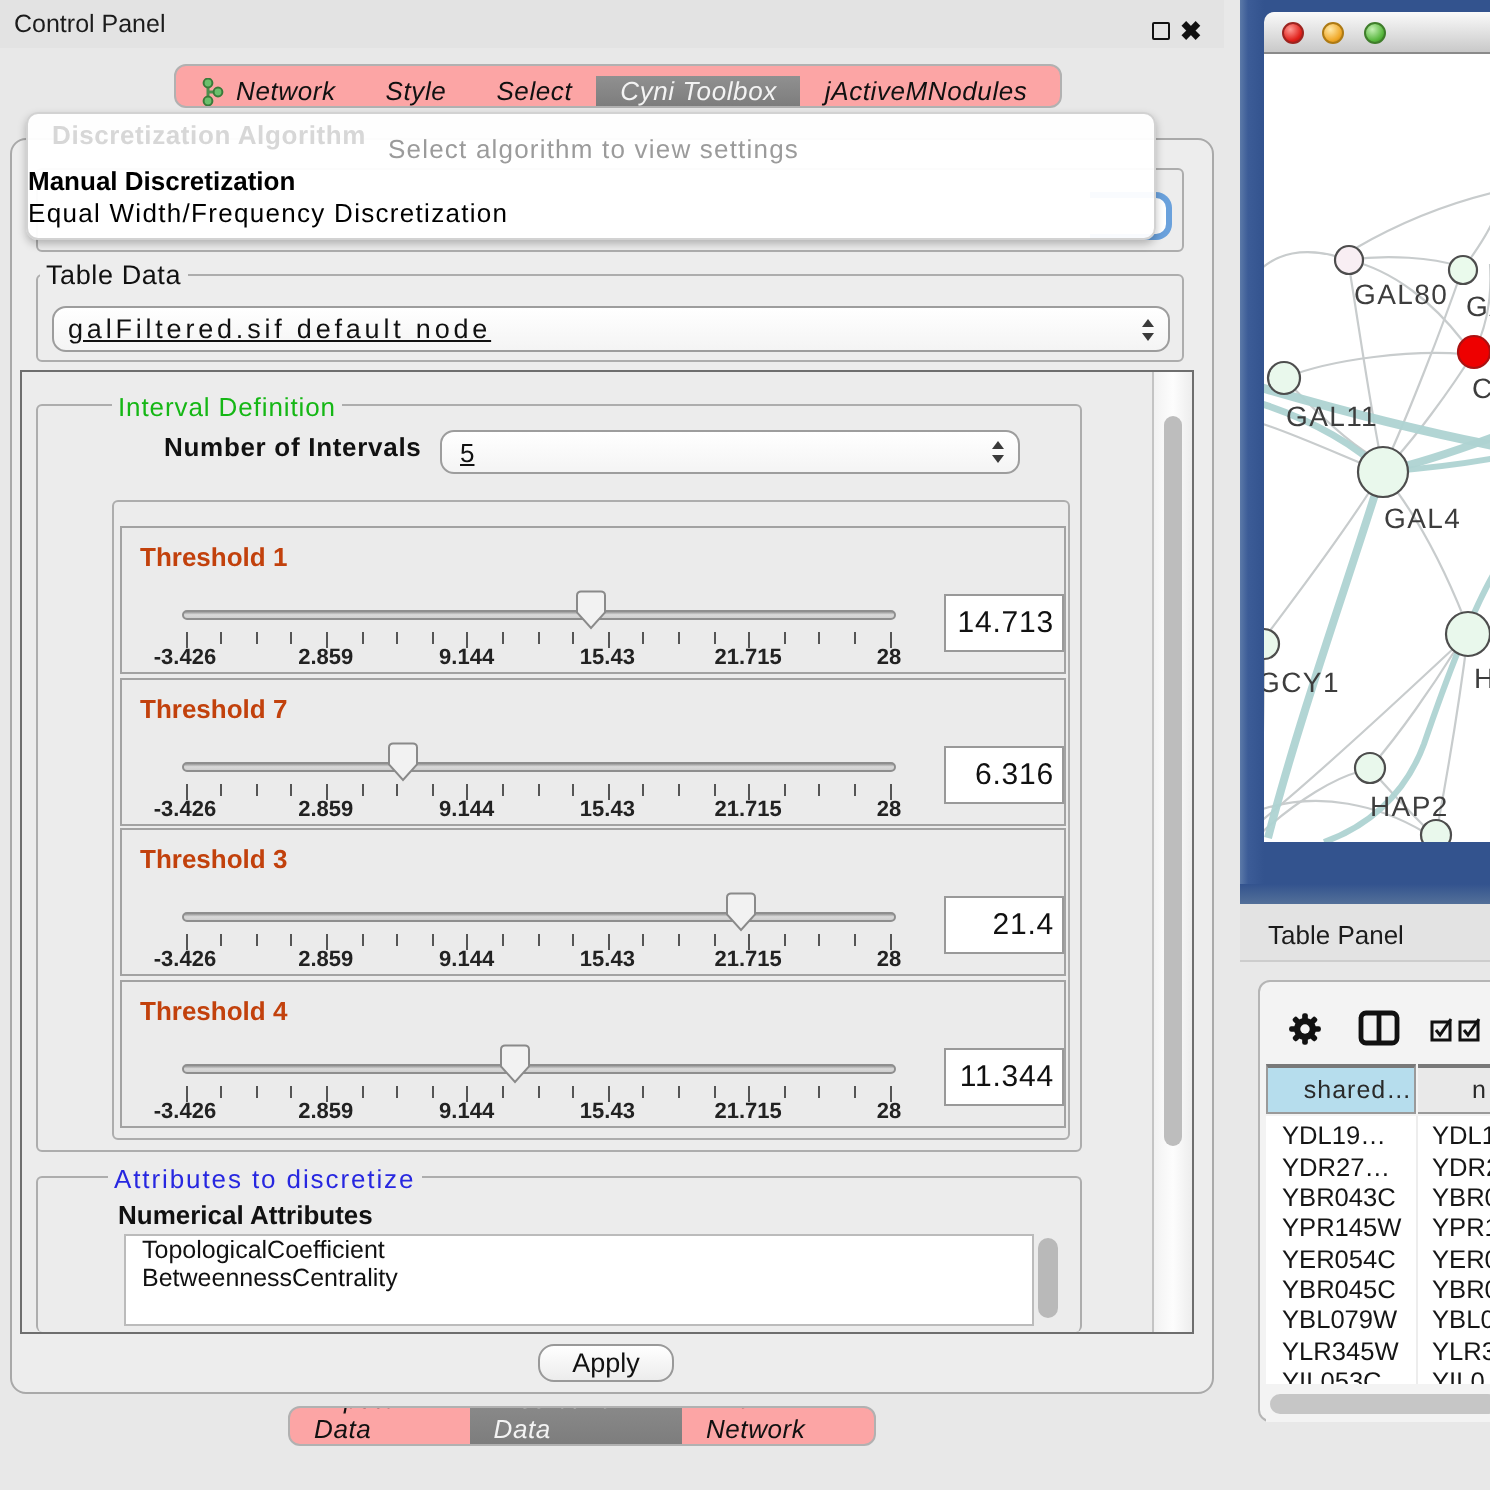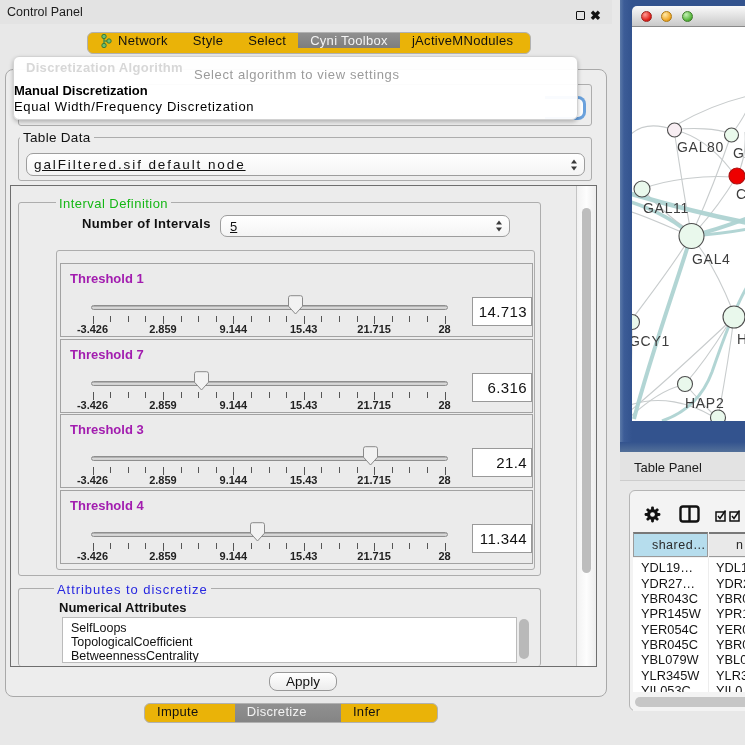--- a/index.html
+++ b/index.html
@@ -8,22 +8,22 @@
 .abs { position:absolute; }
 #stage { position:relative; width:745px; height:745px; }
 
 
 #titlebar { left:0; top:0; width:612px; height:24px; background:#e3e3e3; }
 #titlebar .t { position:absolute; left:7px; top:5px; font-size:12.5px; color:#1c1c1c; }
 #btn-float { left:576px; top:11px; width:9px; height:9px; border:1.5px solid #111; border-radius:1px; }
 #btn-close { left:590px; top:8px; font-size:13px; font-weight:bold; color:#111; }
 
 
-.tabbar { background:#eab308; border:1px solid #b1b1b1; border-radius:6px;
-  display:flex; align-items:flex-start; overflow:hidden; }
+.tabbar { background:#fca5a5; border:1px solid #b1b1b1; border-radius:6px;
+  display:flex; align-items:flex-end; overflow:hidden;font-style:italic; }
 .tab { font-size:13px; letter-spacing:0.3px; color:#111; display:flex; align-items:center; padding:0 12px; }
 .tab.sel { background:linear-gradient(#909090,#7d7d7d); color:#f3f3f3; }
 .tabdiv { width:1px; background:#c8c8c8; margin:3px 0; }
 
 
 #panel { left:5px; top:69px; width:602px; height:628px; background:#ededed;
   border:1px solid #a9a9a9; border-radius:8px; }
 
 .group { position:absolute; border:1px solid #adadad; border-radius:3px; }
 
@@ -34,21 +34,21 @@
 .arrows { position:absolute; right:7px; top:50%; transform:translateY(-50%);
   display:flex; flex-direction:column; align-items:center; gap:3px; }
 .arrows .up { width:0; height:0; border-left:3.5px solid transparent;
   border-right:3.5px solid transparent; border-bottom:4.5px solid #3a3a3a; }
 .arrows .dn { width:0; height:0; border-left:3.5px solid transparent;
   border-right:3.5px solid transparent; border-top:4.5px solid #3a3a3a; }
 
 
 .thp { position:absolute; left:60px; width:473px; height:74px;
   border:1px solid #a2a2a2; background:#ebebeb; }
-.thp .lbl { position:absolute; left:9px; top:7px; font-size:13px; font-weight:bold; color:#a21caf; }
+.thp .lbl { position:absolute; left:9px; top:7px; font-size:13px; font-weight:bold; color:#c2410c; }
 .track { position:absolute; left:30px; top:41px; width:357px; height:5px;
   border-radius:3px; border:1px solid #8e8e8e;
   background:linear-gradient(#9a9a9a,#d9d9d9 45%,#cfcfcf); }
 .vbox { position:absolute; left:411px; top:33px; width:60px; height:29px;
   background:#fff; border:1px solid #999; font-size:15px; letter-spacing:0.4px; color:#111;
   text-align:right; line-height:28px; padding-right:4px; }
 .tick { position:absolute; width:1px; background:#555; }
 .slbl { position:absolute; font-size:11px; font-weight:bold; color:#222;
   top:59px; transform:translateX(-50%); }
 .thumb { position:absolute; top:31px; width:15px; height:20px; }
@@ -296,21 +296,20 @@
       </svg>
     </div>
     <div class="vbox">11.344</div>
   </div>
     </div>
 
   <div class="group" style="left:18px; top:588px; width:523px; height:78px; border-bottom:none;"></div>
   <div class="abs" style="left:54px; top:582px; background:#ececec; padding:0 3px; font-size:13px; letter-spacing:0.95px; color:#2727e0;">Attributes to discretize</div>
   <div class="abs" style="left:59px; top:600px; font-size:13px; font-weight:bold; color:#111;">Numerical Attributes</div>
   <div id="numlist" class="abs">
-    <div style="margin-top:3px;">SelfLoops</div>
     <div>TopologicalCoefficient</div>
     <div>BetweennessCentrality</div>
   </div>
   <div class="sbthumb" style="left:519px; top:619px; width:10px; height:40px; background:#b9b9b9;"></div>
 
   <div class="sbtrack" style="left:576px; top:186px; width:20px; height:480px; border-left:1px solid #c4c4c4;"></div>
   <div class="sbthumb" style="left:582px; top:208px; width:9px; height:365px;"></div>
 
   <div id="applybtn" class="abs">Apply</div>
 

